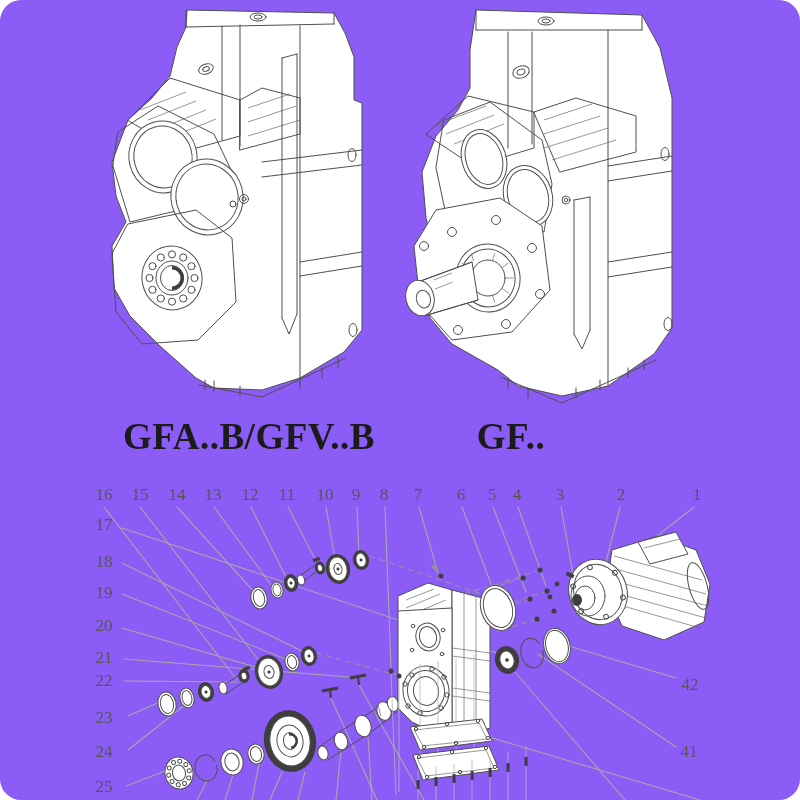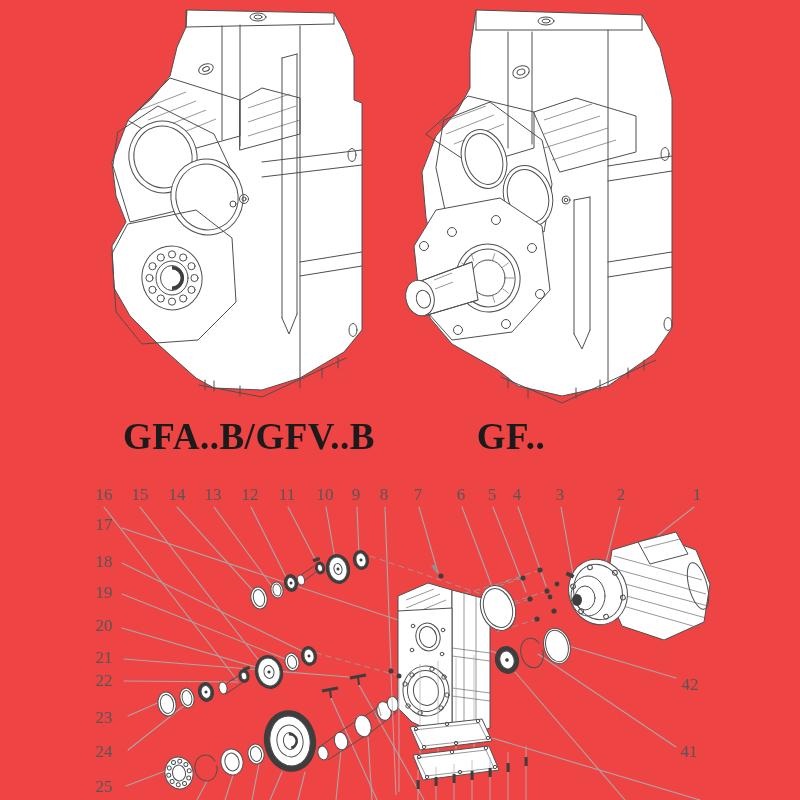--- a/index.html
+++ b/index.html
@@ -1,17 +1,17 @@
 <!DOCTYPE html>
 <html><head>
 <meta charset="utf-8">
 <style>
   html,body{margin:0;padding:0;background:#ffffff;}
-  .page{position:relative;width:800px;height:800px;background:#ef4444;overflow:hidden;
-        font-family:"Liberation Serif", serif;}
+  .page{position:relative;width:800px;height:800px;background:#8b5cf6;overflow:hidden;
+        font-family:"Liberation Serif", serif;border-radius:21px;}
   svg{display:block}
   .ln   {fill:none;stroke:#4f4f4f;stroke-width:1;stroke-linejoin:round;stroke-linecap:round;}
   .lnw  {fill:#ffffff;stroke:#4f4f4f;stroke-width:1;stroke-linejoin:round;}
   .thin {fill:none;stroke:#6a6a6a;stroke-width:.7;}
   .dk   {fill:#3e3e3e;stroke:none;}
   .leader{fill:none;stroke:#a8a8a8;stroke-width:1.1;stroke-linecap:round;}
   .axis {fill:none;stroke:#b8b8b8;stroke-width:.8;}
   .dash {fill:none;stroke:#9b9b9b;stroke-width:.9;stroke-dasharray:6 4;}
   .callout{font:17px "Liberation Serif", serif;fill:#565656;}
   .biglabel{font:700 37px "Liberation Serif", serif;fill:#1b1b1b;letter-spacing:.5px;}

